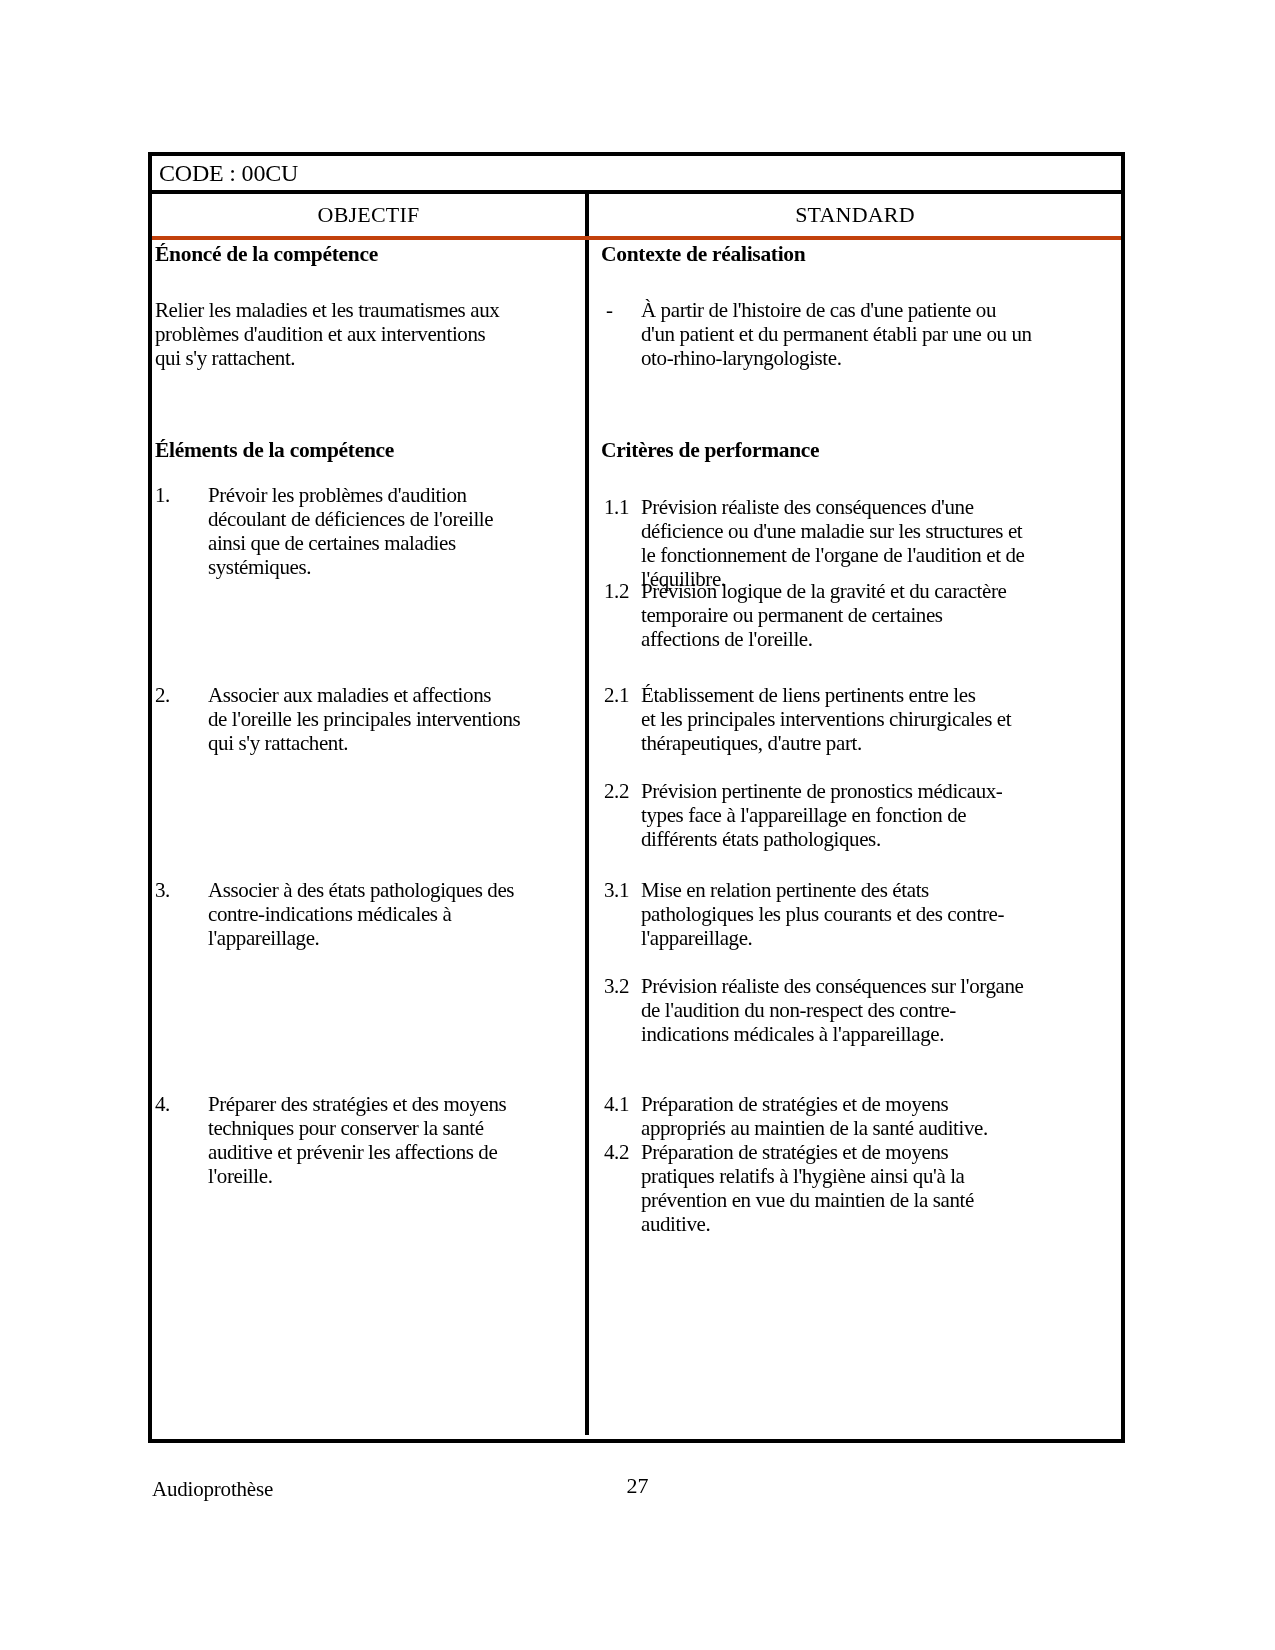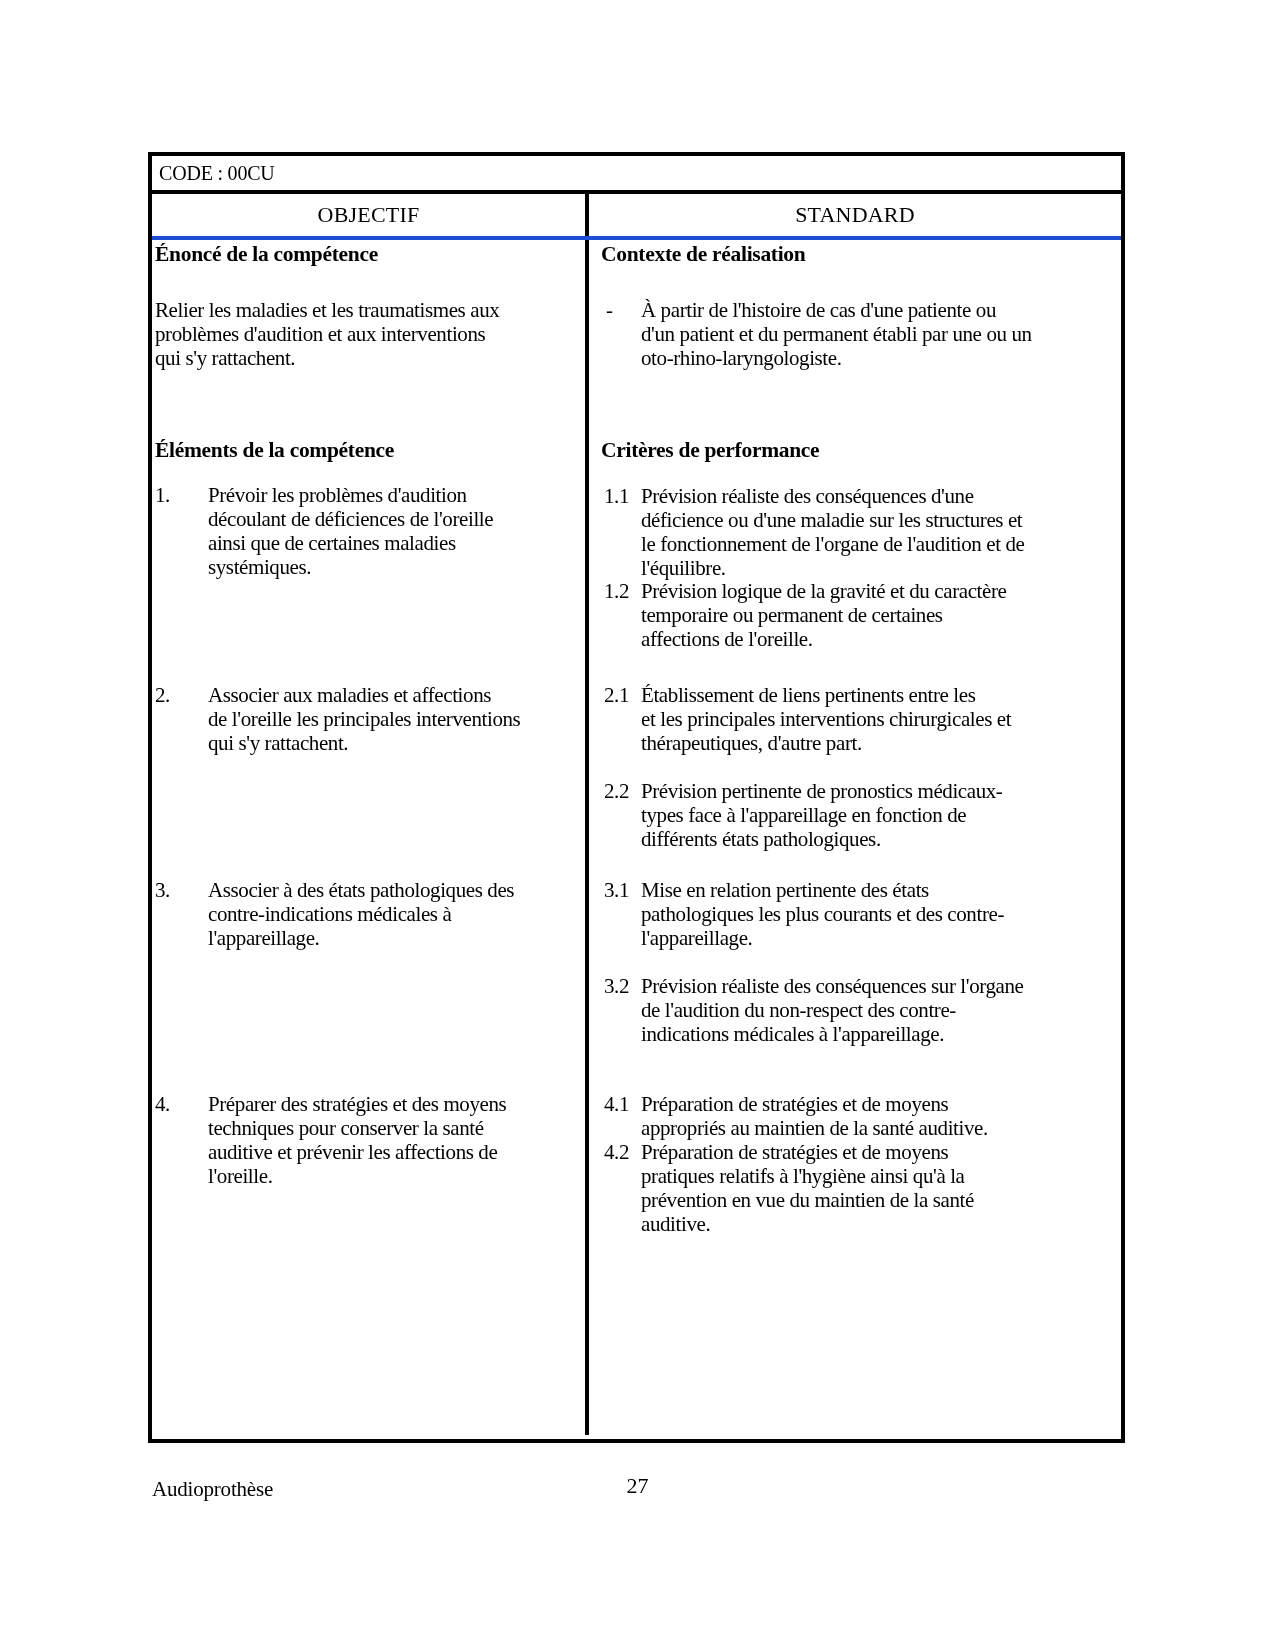--- a/index.html
+++ b/index.html
@@ -1,21 +1,21 @@
 <!DOCTYPE html>
 <html><head>
 <meta charset="utf-8">
 <style>
   html,body{margin:0;padding:0;background:#ffffff;}
   body{width:1275px;height:1650px;font-family:"Liberation Serif",serif;color:#000;}
   .sheet{position:relative;width:1275px;height:1650px;background:#fff;overflow:hidden;}
   .doc-table{position:absolute;left:148px;top:152px;width:977px;height:1291px;border:4px solid #000;box-sizing:border-box;background:#fff;}
   .row-code{height:34px;border-bottom:4px solid #000;display:flex;align-items:center;padding-left:7px;box-sizing:content-box;}
-  .code-text{font-size:20px;letter-spacing:-0.2px;}
-  .row-head{height:42px;border-bottom:4px solid #1d4ed8;display:flex;}
+  .code-text{font-size:24px;letter-spacing:-0.2px;}
+  .row-head{height:42px;border-bottom:4px solid #c2410c;display:flex;}
   .head-cell{display:flex;align-items:center;justify-content:center;font-size:22px;letter-spacing:0.2px;}
   .head-left{width:437px;border-right:4px solid #000;box-sizing:border-box;}
   .head-right{flex:1;}
   .row-body{display:flex;height:calc(100% - 88px);}
   .body-left{width:437px;border-right:4px solid #000;box-sizing:border-box;position:relative;}
   .body-right{flex:1;position:relative;}
   .sec-title{position:absolute;font-weight:bold;font-size:21.5px;letter-spacing:-0.3px;white-space:nowrap;}
   .body-left .sec-title{left:3px;}
   .body-right .sec-title{left:12px;}
   .line{white-space:nowrap;font-size:21px;line-height:24px;letter-spacing:-0.4px;}
@@ -111,21 +111,21 @@
           <span class="num">-</span>
           <div class="itext">
             <div class="line">À partir de l'histoire de cas d'une patiente ou</div>
             <div class="line">d'un patient et du permanent établi par une ou un</div>
             <div class="line">oto-rhino-laryngologiste.</div>
           </div>
         </div>
 
         <div class="sec-title" style="top:198px">Critères de performance</div>
 
-        <div class="crit" style="top:244px">
+        <div class="crit" style="top:255px">
           <span class="num">1.1</span>
           <div class="itext">
             <div class="line">Prévision réaliste des conséquences d'une</div>
             <div class="line">déficience ou d'une maladie sur les structures et</div>
             <div class="line">le fonctionnement de l'organe de l'audition et de</div>
             <div class="line">l'équilibre.</div>
           </div>
         </div>
 
         <div class="crit" style="top:339px">

